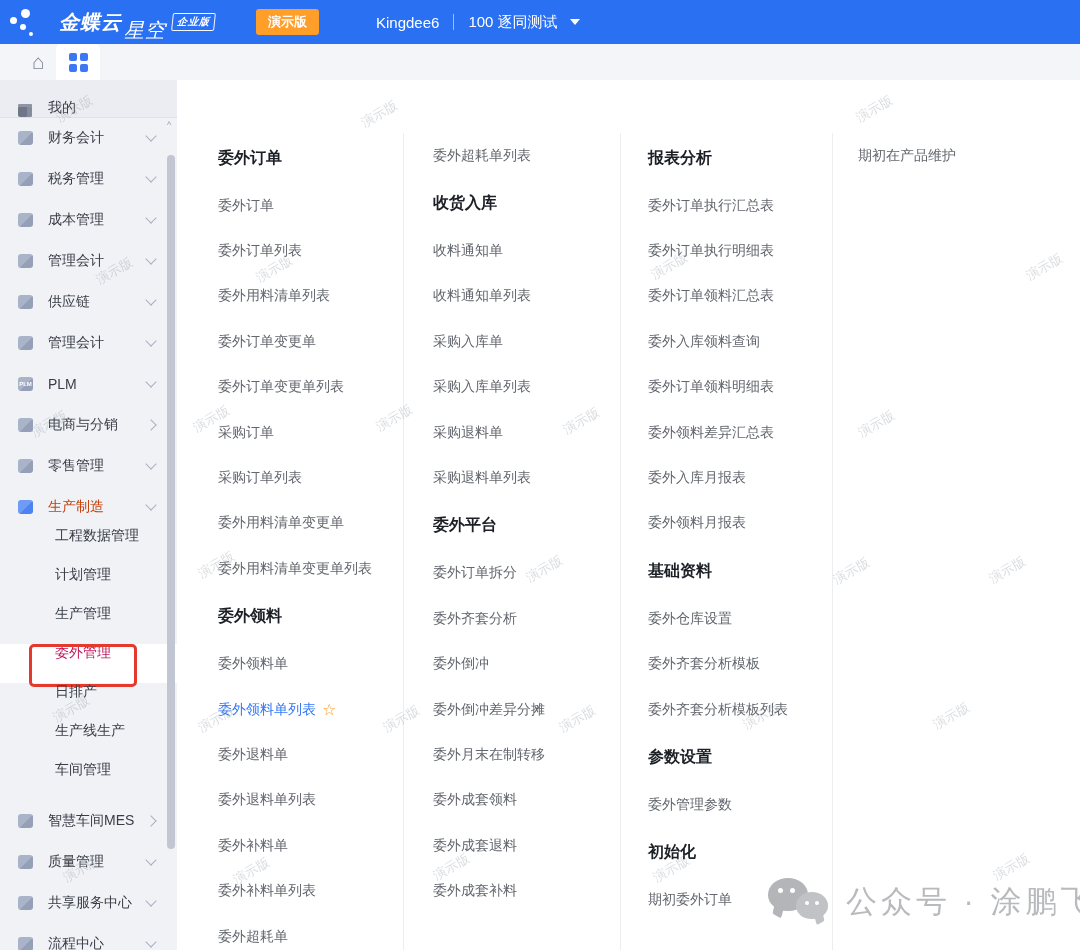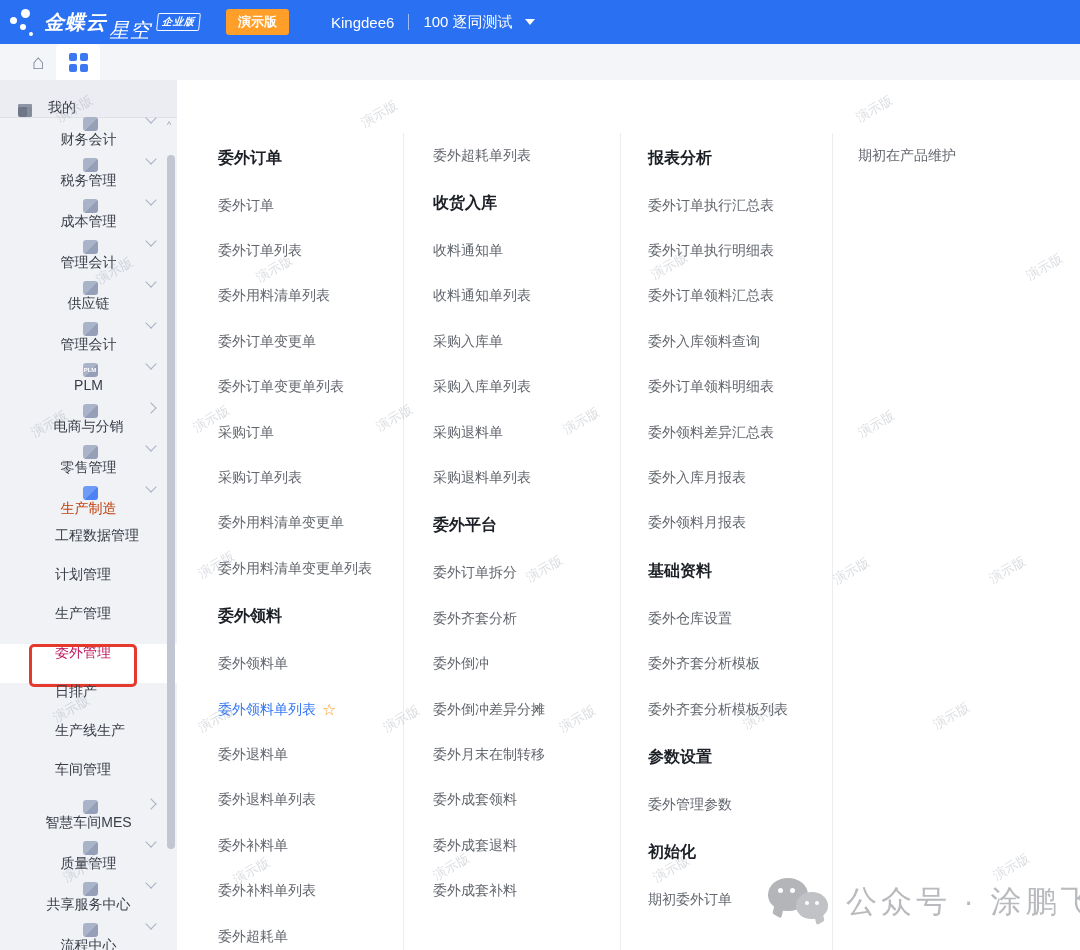--- a/index.html
+++ b/index.html
@@ -1,21 +1,21 @@
 <!DOCTYPE html>
 <html><head>
 <meta charset="utf-8">
 <style>
   html,body{margin:0;padding:0;width:1080px;height:950px;overflow:hidden;
     font-family:"Liberation Sans","DejaVu Sans",sans-serif;background:#fff;}
   .app{position:relative;width:1080px;height:950px;background:#fff;}
 
   
   .hdr{position:absolute;left:0;top:0;width:1080px;height:44px;background:#2a70f2;
-    display:flex;align-items:center;color:#fff;}
+    display:flex;align-items:center;color:#fff;gap:15px;}
   .logo-dots{position:relative;width:30px;height:30px;margin-left:8px;}
   .logo-dots i{position:absolute;background:#fff;border-radius:50%;}
   .logo-dots i:nth-child(1){width:9px;height:9px;left:13px;top:2px;}
   .logo-dots i:nth-child(2){width:7px;height:7px;left:2px;top:10px;}
   .logo-dots i:nth-child(3){width:6px;height:6px;left:12px;top:17px;}
   .logo-dots i:nth-child(4){width:4px;height:4px;left:21px;top:25px;}
   .logo-text{font-style:italic;letter-spacing:1px;margin-left:6px;font-size:20px;display:flex;align-items:center;}
   .logo-main{font-weight:800;}
   .logo-sub{font-weight:400;margin-left:2px;margin-top:16px;}
   .edition{font-size:10px;font-style:italic;border:1px solid rgba(255,255,255,.95);
@@ -37,21 +37,21 @@
   .grid-ic i{background:#3b78f2;border-radius:2px;}
 
   
   .sidebar{position:absolute;left:0;top:80px;width:177px;height:870px;background:#f0f2f6;}
   .my-row{position:absolute;left:0;top:0;width:177px;height:37px;background:#ecedf2;
     border-bottom:1px solid #dfe1e7;display:flex;align-items:flex-end;font-size:14px;color:#383d46;cursor:pointer;}
   .my-ic{width:14px;height:13px;background:#6e7688;border-radius:2px;margin:0 16px 0 18px;
     box-shadow:inset 0 3px 0 #8e95a4, inset -5px 0 0 #858c9b;}
   .side-list{position:absolute;left:0;top:37px;width:177px;height:833px;overflow:hidden;}
   .side-item{height:41px;display:flex;align-items:center;font-size:14px;color:#383d46;
-    position:relative;cursor:pointer;flex-direction:column;}
+    position:relative;cursor:pointer;}
   .side-item .ic{width:15px;height:14px;border-radius:3px;margin:0 15px 0 18px;flex:0 0 auto;
     background:linear-gradient(135deg,#aab4c9 0 52%,#95a0b8 52% 100%);}
   .side-item.active{color:#c2410c;}
   .side-item.active .ic{background:linear-gradient(135deg,#6d9bf5 0 52%,#4c82f2 52% 100%);}
   .plm-ic{display:flex;align-items:center;justify-content:center;color:#fff;font-size:6px;font-weight:700;}
   .chev{position:absolute;right:22px;width:7px;height:7px;
     border-right:1.6px solid #a9b1c2;border-bottom:1.6px solid #a9b1c2;}
   .chev.down{transform:rotate(45deg);margin-top:-3px;}
   .chev.right{transform:rotate(-45deg);}
   .side-sub{height:39px;display:flex;align-items:flex-start;font-size:14px;color:#383d46;

